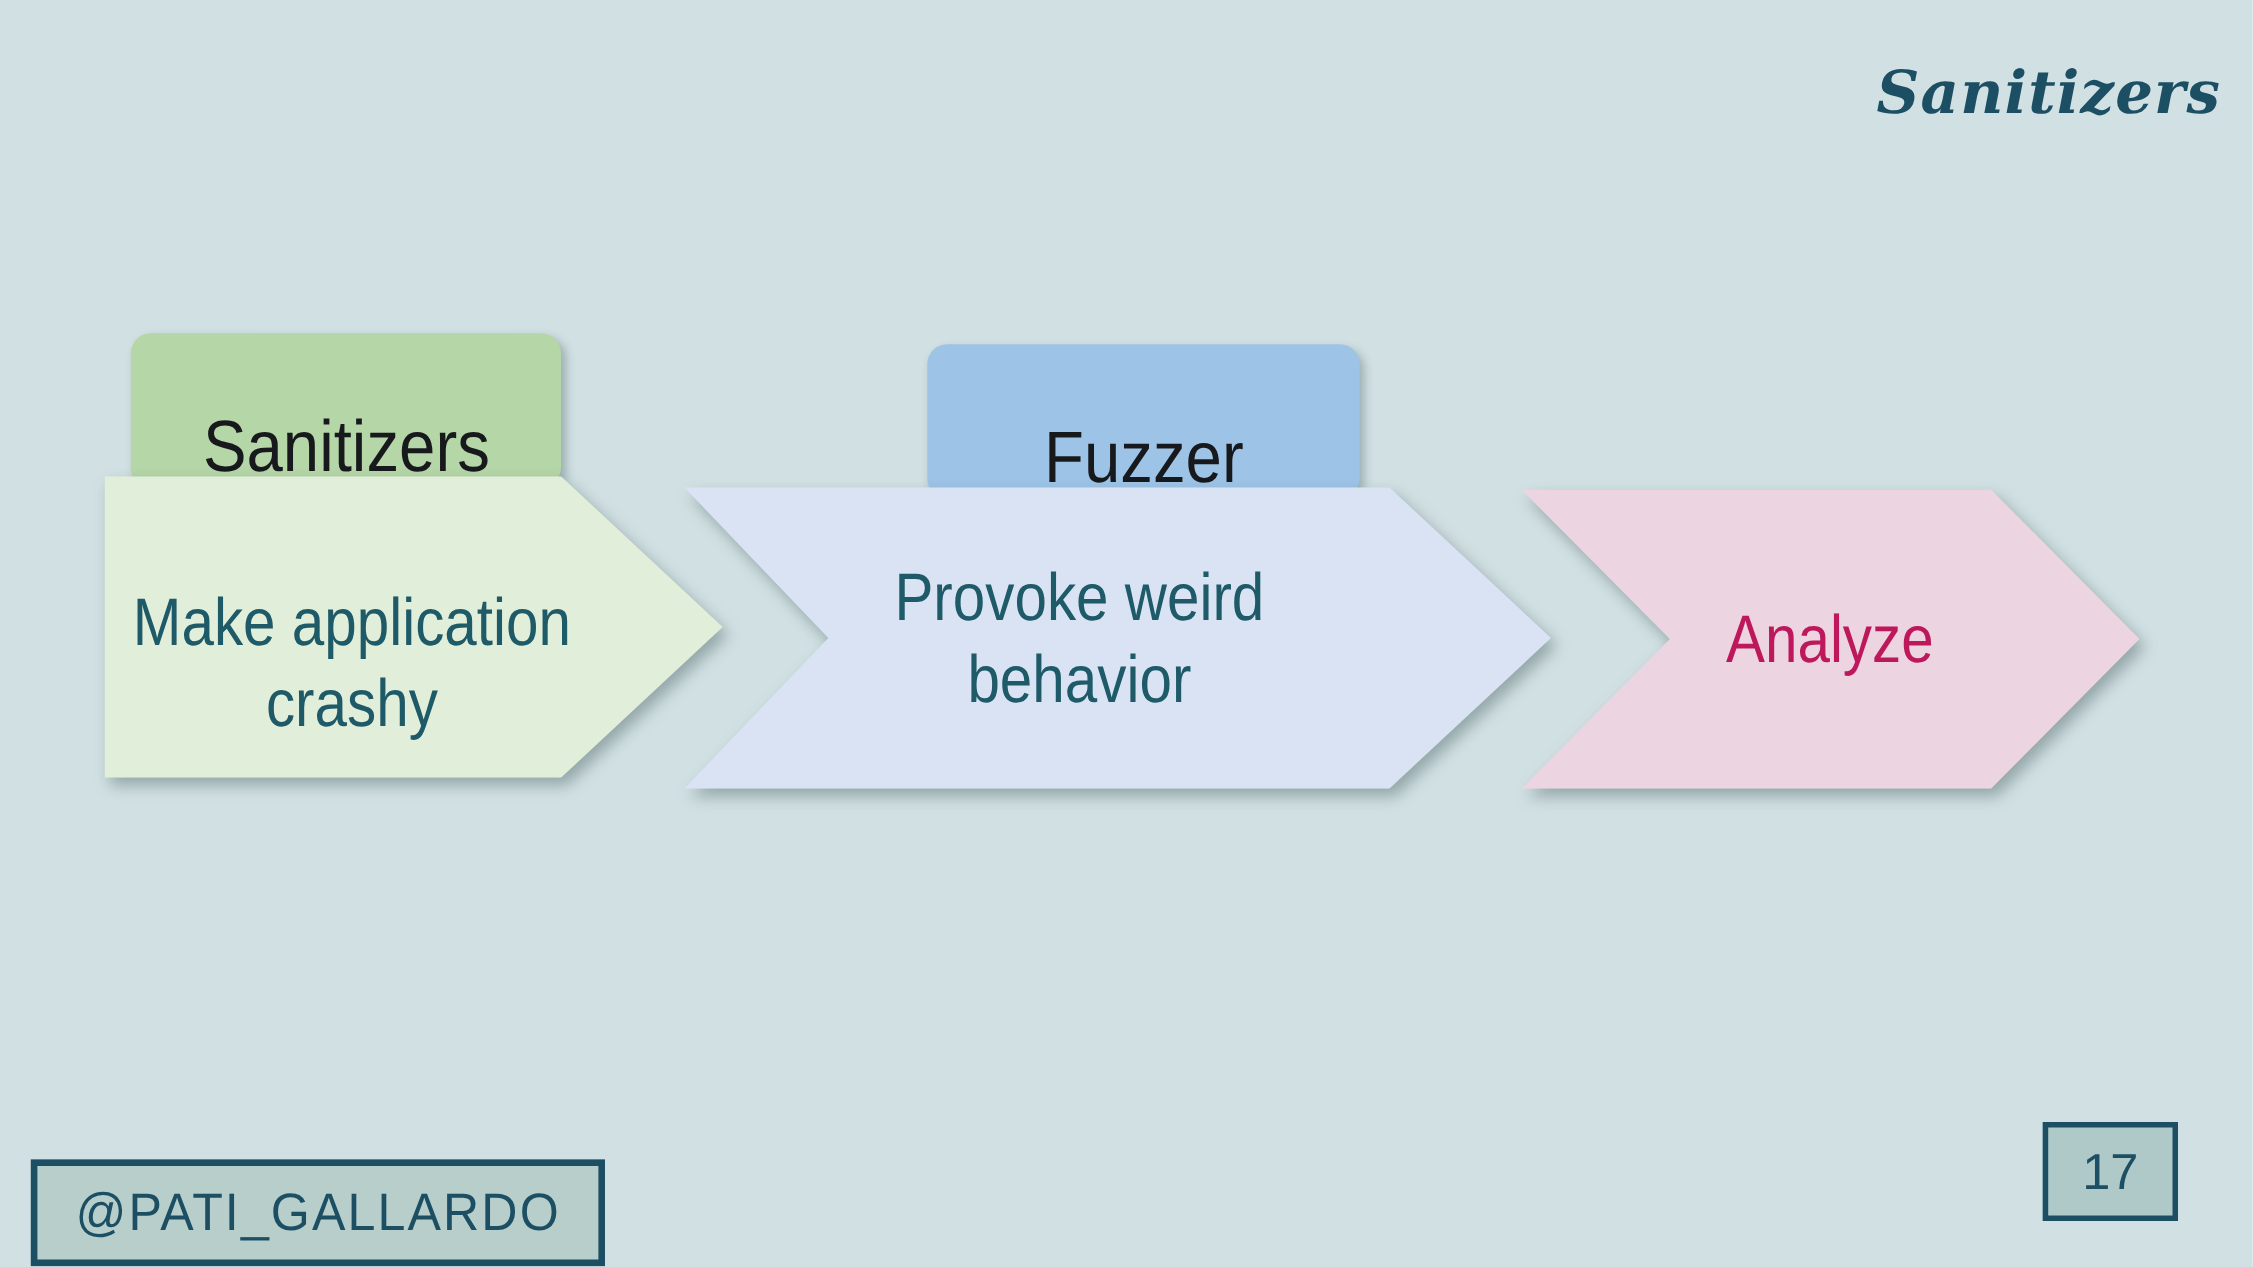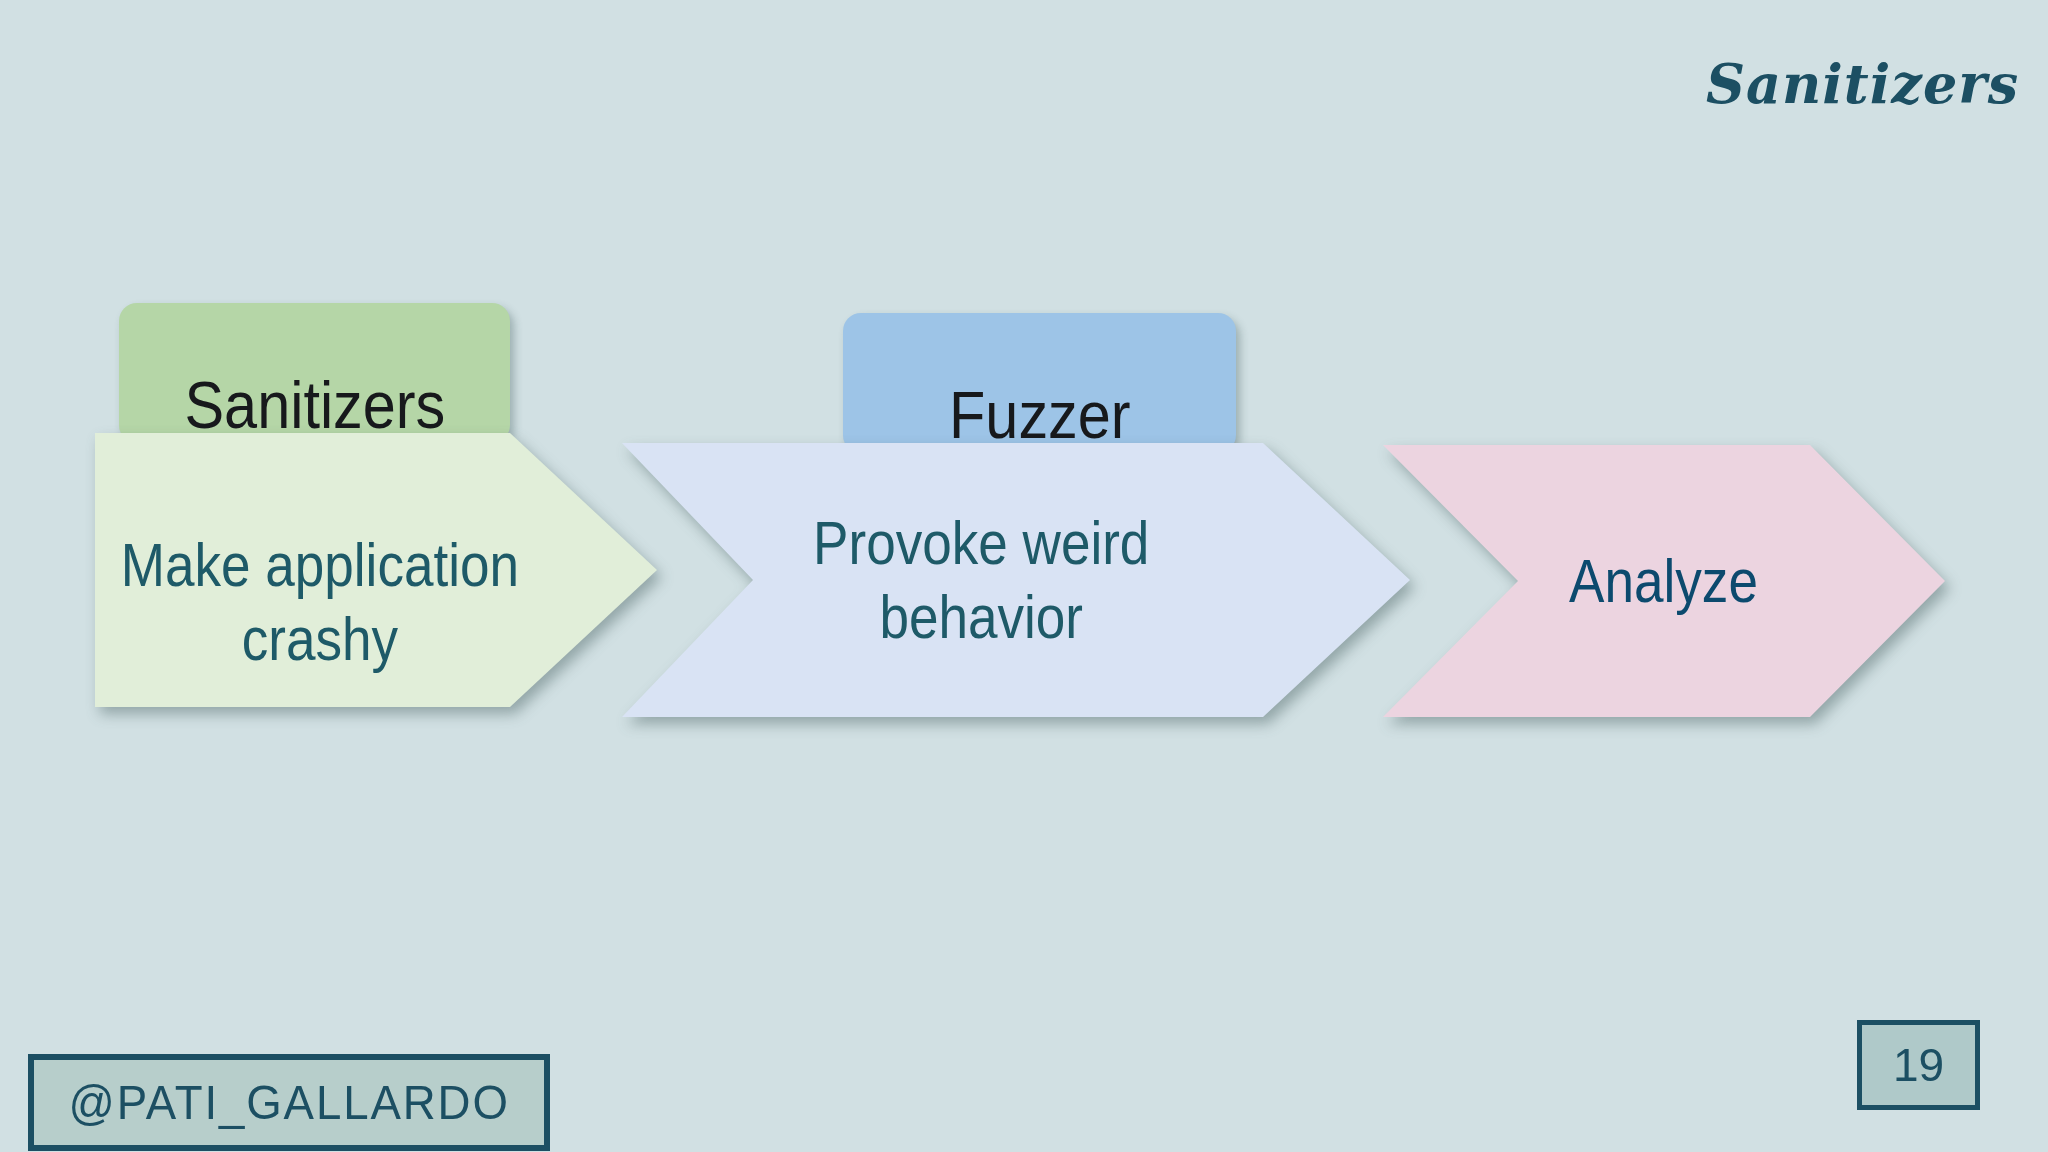--- a/index.html
+++ b/index.html
@@ -105,28 +105,28 @@
   <div class="desc desc-2" style="color: rgb(30, 90, 104);">
     <span class="desc-inner">
       <span class="desc-line">Provoke weird</span>
       <span class="desc-line">behavior</span>
     </span>
   </div>
 
   <svg class="arrow-svg arrow-3" width="562" height="272" viewBox="0 0 562 272">
     <polygon points="0,0 427,0 562,136 427,272 0,272 135,136" fill="#ecd4e0"></polygon>
   </svg>
-  <div class="desc desc-3" style="color: #0c4a6e;">
+  <div class="desc desc-3" style="color: #be185d;">
     <span class="desc-inner">
       <span class="desc-line">Analyze</span>
 
     </span>
   </div>
 
   <div class="handle-box" style="background: rgb(183, 206, 203); border-color: rgb(28, 79, 99);">
     <span class="handle-text" style="color: rgb(28, 79, 99);">@PATI_GALLARDO</span>
   </div>
 
   <div class="page-box" style="background: rgb(175, 201, 201); border-color: rgb(28, 79, 99);">
-    <span class="page-text" style="color: rgb(28, 79, 99);">19</span>
+    <span class="page-text" style="color: rgb(28, 79, 99);">17</span>
   </div>
 
 </div>
 
 </body></html>

